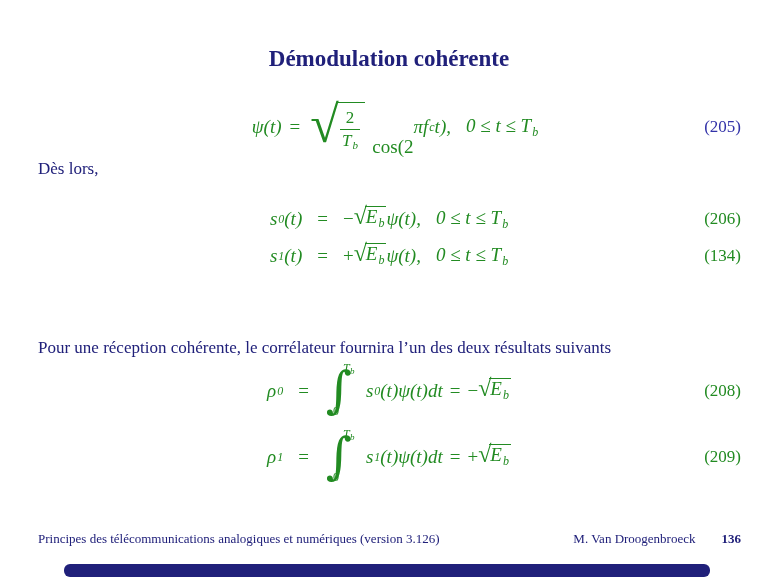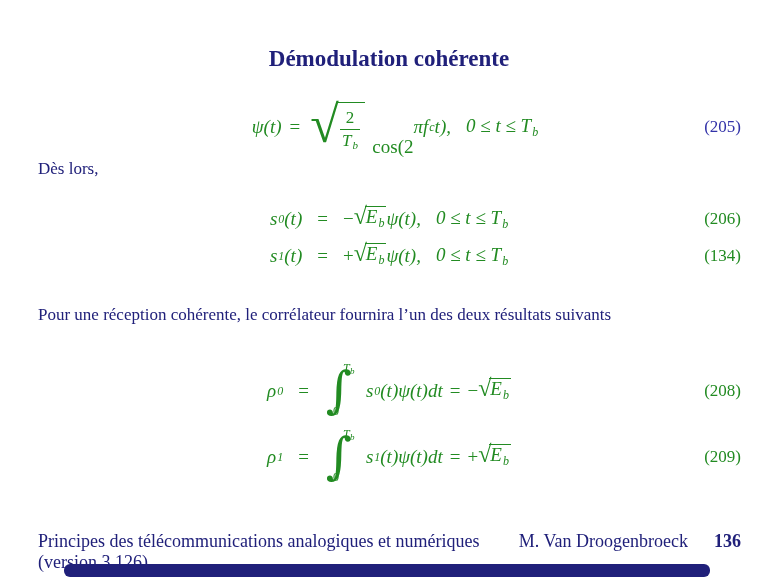--- a/index.html
+++ b/index.html
@@ -51,21 +51,21 @@
   .frac .sub{font-size:11px;vertical-align:-3px;}
   
   .int{position:relative;display:inline-block;width:16px;margin:0 24px 0 2px;height:56px;}
   .int .iglyph{font-size:50px;line-height:54px;font-style:normal;font-family:"DejaVu Serif",serif;display:inline-block;}
   .int .isup{position:absolute;top:-2px;left:17px;font-size:12px;white-space:nowrap;}
   .int .isup .sub{font-size:9px;vertical-align:-2px;margin-left:0.5px;}
   .int .isub{position:absolute;bottom:0;left:7px;font-size:12px;font-style:normal;}
   
   .footer{
     position:absolute;top:531px;left:38px;right:37px;display:flex;
-    align-items:baseline;font-size:18px;color:var(--navy);
+    align-items:baseline;font-size:13px;color:var(--navy);
   }
   .f-left{flex:1;}
   .f-author{margin-right:26px;}
   .f-page{font-weight:bold;}
   .bottom-bar{
     position:absolute;top:564px;left:64px;width:646px;height:13px;
     background:var(--navy);border-radius:6px;
   }
 </style>
 </head>
@@ -126,21 +126,21 @@
       <span class="sqrt sm">
         <span class="sign">√</span>
         <span class="radicand"><span class="it">E</span><span class="sub">b</span></span>
       </span>
       <span class="it">ψ(t),</span>
       <span class="cond"><span class="it">0 ≤ t ≤ T</span><span class="sub">b</span></span>
     </div>
     <div class="eqnum green">(134)</div>
   </div>
 
-  <div class="bodytext" style="top:305px;right:38px;">Pour une réception cohérente, le corrélateur fournira l’un des deux résultats suivants</div>
+  <div class="bodytext" style="top:338px;right:38px;">Pour une réception cohérente, le corrélateur fournira l’un des deux résultats suivants</div>
 
   <div class="eqrow" style="top:359px;height:64px;">
     <div class="math">
       <span class="it">ρ</span>
         <span class="sub">0</span>
       <span class="rel2">=</span>
       <span class="int">
         <span class="iglyph">∫</span>
         <span class="isup"><span class="it">T</span><span class="sub">b</span></span>
         <span class="isub">0</span>

